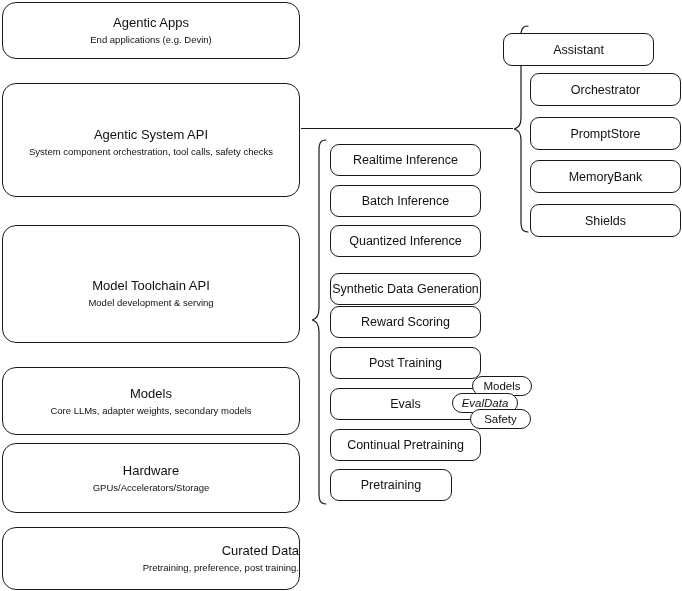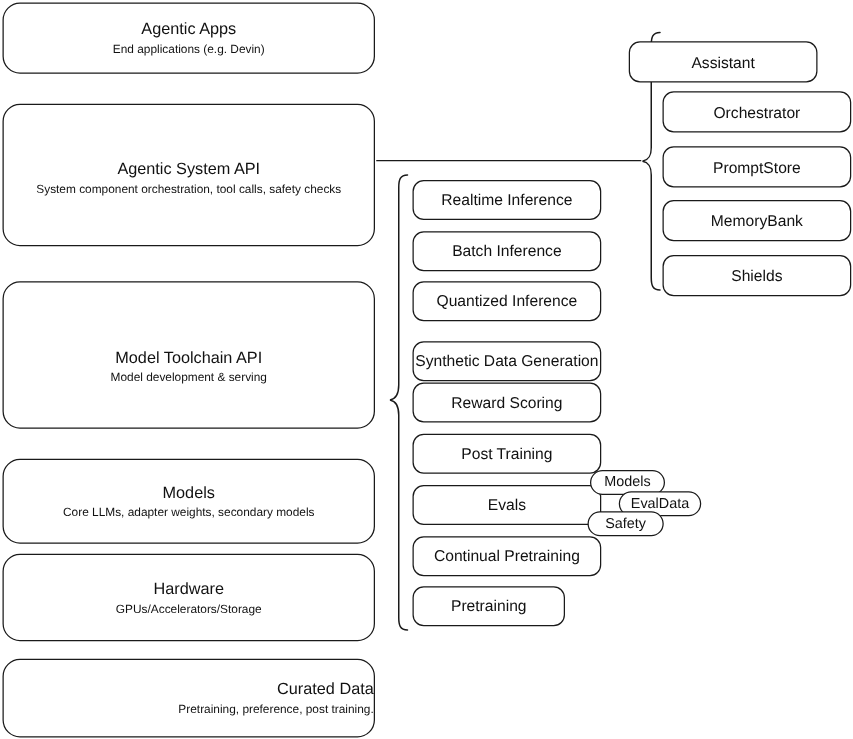--- a/index.html
+++ b/index.html
@@ -149,21 +149,21 @@
   <div class="box item-box" style="left:330px; top:429px; width:151px; height:32px;">
     <span>Continual Pretraining</span>
   </div>
   <div class="box item-box" style="left:330px; top:469px; width:122px; height:32px;">
     <span>Pretraining</span>
   </div>
 
   <div class="tag-pill" style="left:472px; top:376px; width:60px; height:20px;">
     <span>Models</span>
   </div>
-  <div class="tag-pill" style="left:495px; top:393px; width:66px; height:20px;">
+  <div class="tag-pill" style="left:452px; top:393px; width:66px; height:20px;font-style:italic;">
     <span>EvalData</span>
   </div>
   <div class="tag-pill" style="left:470px; top:409px; width:61px; height:20px;">
     <span>Safety</span>
   </div>
 
   <svg class="brace" style="left:512px; top:24px; width:18px; height:222px;" viewBox="0 0 18 222">
     <path d="M16,2 C10,2 9,6 9,12 L9,94 C9,101 7,104 2,105 C7,106 9,109 9,116 L9,198 C9,204 10,208 16,208"></path>
   </svg>
 

